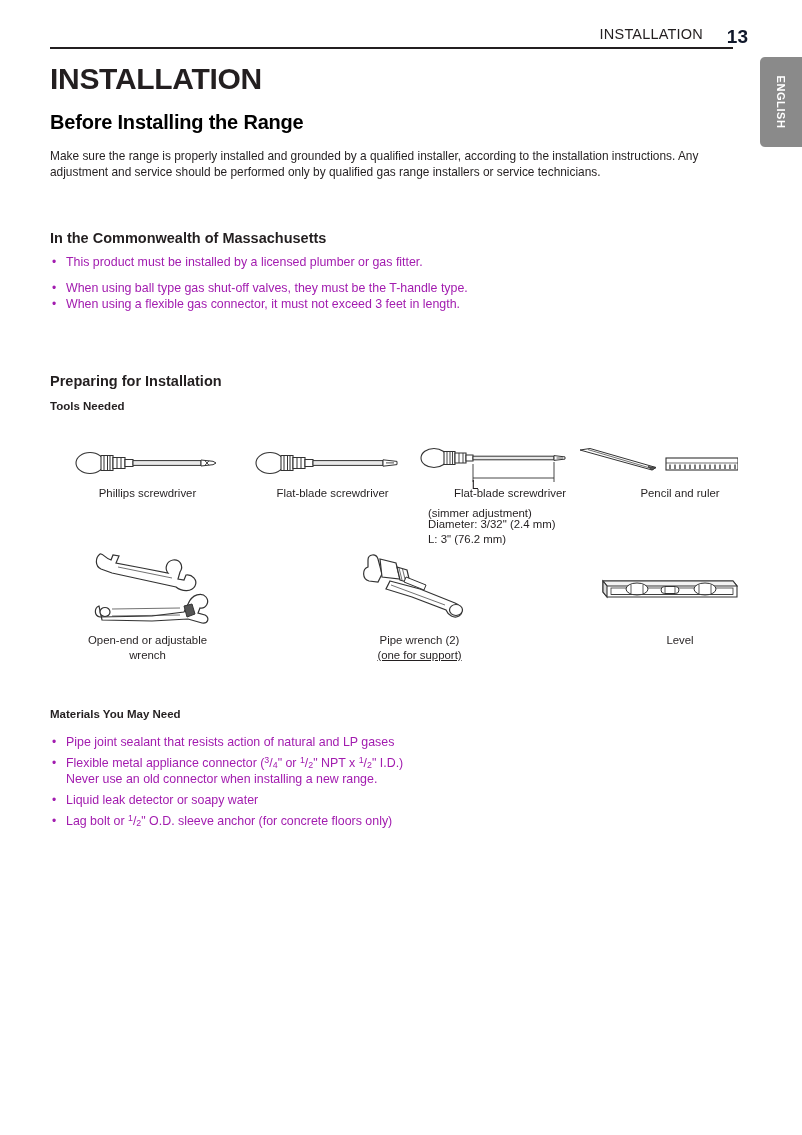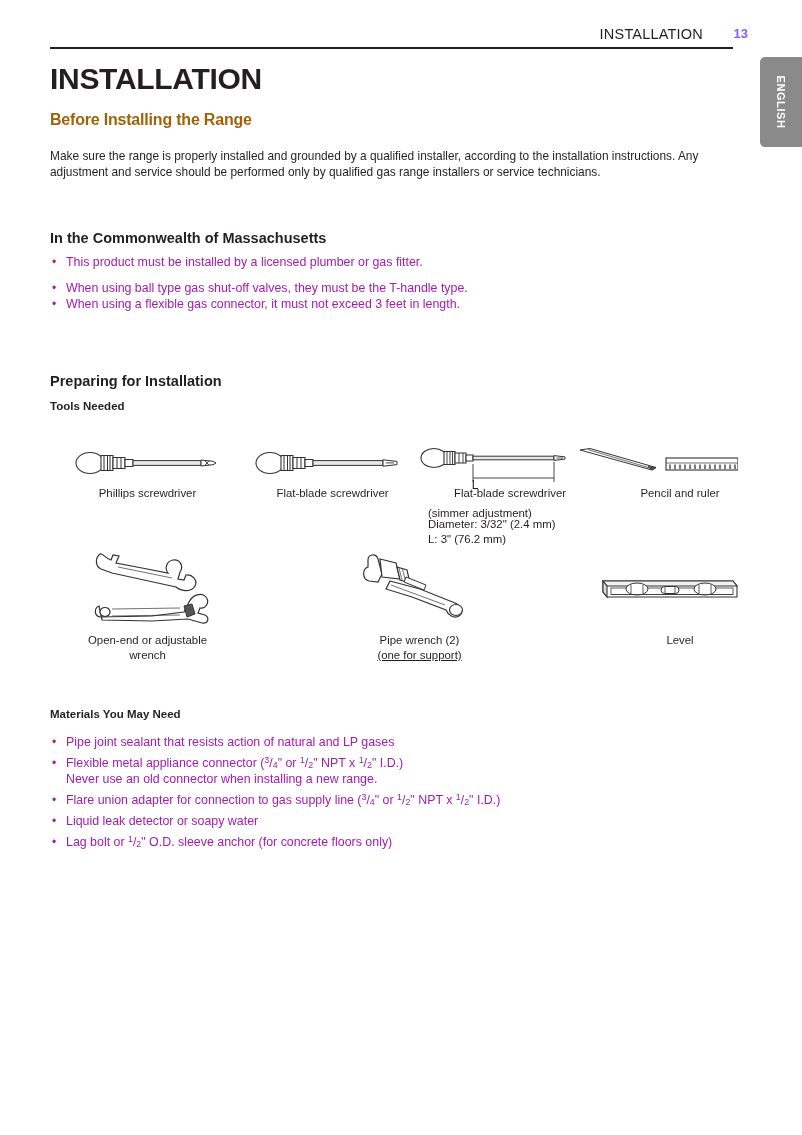--- a/index.html
+++ b/index.html
@@ -38,23 +38,23 @@
     top: 0;
     font-size: 14.5px;
     letter-spacing: 0.2px;
     color: #231f20;
     white-space: nowrap;
   }
   .header-page-number {
     position: absolute;
     right: 2px;
     top: 0;
-    font-size: 13px;
-    font-weight: bold;
-    color: #8b5cf6;
+    font-size: 19px;
+    font-weight: bold;
+    color: #0f172a;
   }
 
   
   .lang-tab {
     position: absolute;
     left: 760px;
     top: 57px;
     width: 42px;
     height: 90px;
     background: #8a8a8a;
@@ -88,24 +88,24 @@
     top: 62px;
     font-size: 30px;
     font-weight: bold;
     letter-spacing: -0.3px;
     color: #231f20;
   }
   h2.section-title {
     margin: 0;
     position: absolute;
     left: 0;
-    font-size: 16px;
+    font-size: 20px;
     font-weight: bold;
     letter-spacing: -0.2px;
-    color: #a16207;
+    color: #000000;
   }
   h3.subsection-title {
     margin: 0;
     position: absolute;
     left: 0;
     font-size: 14.5px;
     font-weight: bold;
     color: #231f20;
   }
   h4.minor-title {
@@ -448,23 +448,20 @@
 
   <ul class="bullets" style="top:729px; width:640px;">
     <li style="margin-top:5px;">
       <span>Pipe joint sealant that resists action of natural and LP gases</span>
     </li>
     <li style="margin-top:5px;">
       <span><span>Flexible metal appliance connector (<span class="frac"><sup>3</sup>/<sub>4</sub></span>" or <span class="frac"><sup>1</sup>/<sub>2</sub></span>" NPT x <span class="frac"><sup>1</sup>/<sub>2</sub></span>" I.D.)</span></span>
       <span class="cont">Never use an old connector when installing a new range.</span>
     </li>
     <li style="margin-top:5px;">
-      <span><span>Flare union adapter for connection to gas supply line (<span class="frac"><sup>3</sup>/<sub>4</sub></span>" or <span class="frac"><sup>1</sup>/<sub>2</sub></span>" NPT x <span class="frac"><sup>1</sup>/<sub>2</sub></span>" I.D.)</span></span>
-    </li>
-    <li style="margin-top:5px;">
       <span>Liquid leak detector or soapy water</span>
     </li>
     <li style="margin-top:5px;">
       <span><span>Lag bolt or <span class="frac"><sup>1</sup>/<sub>2</sub></span>" O.D. sleeve anchor (for concrete floors only)</span></span>
     </li>
   </ul>
 
 </div>
 
 </body></html>

